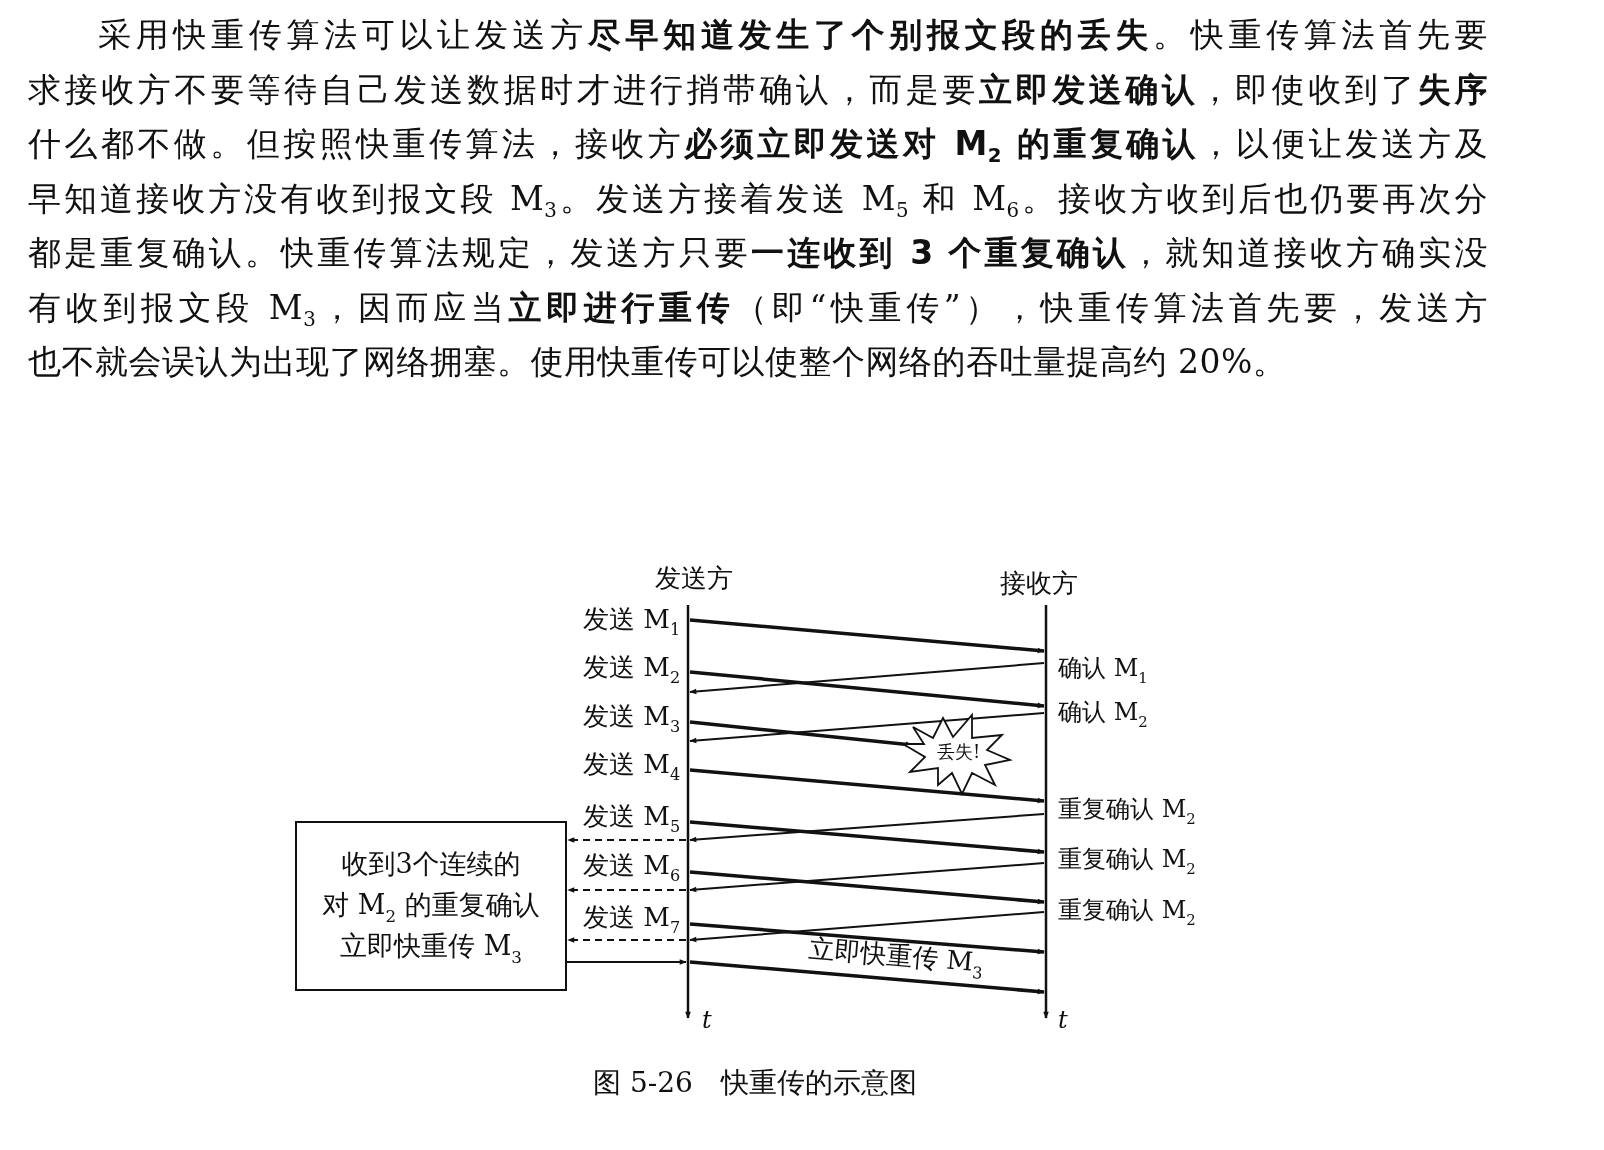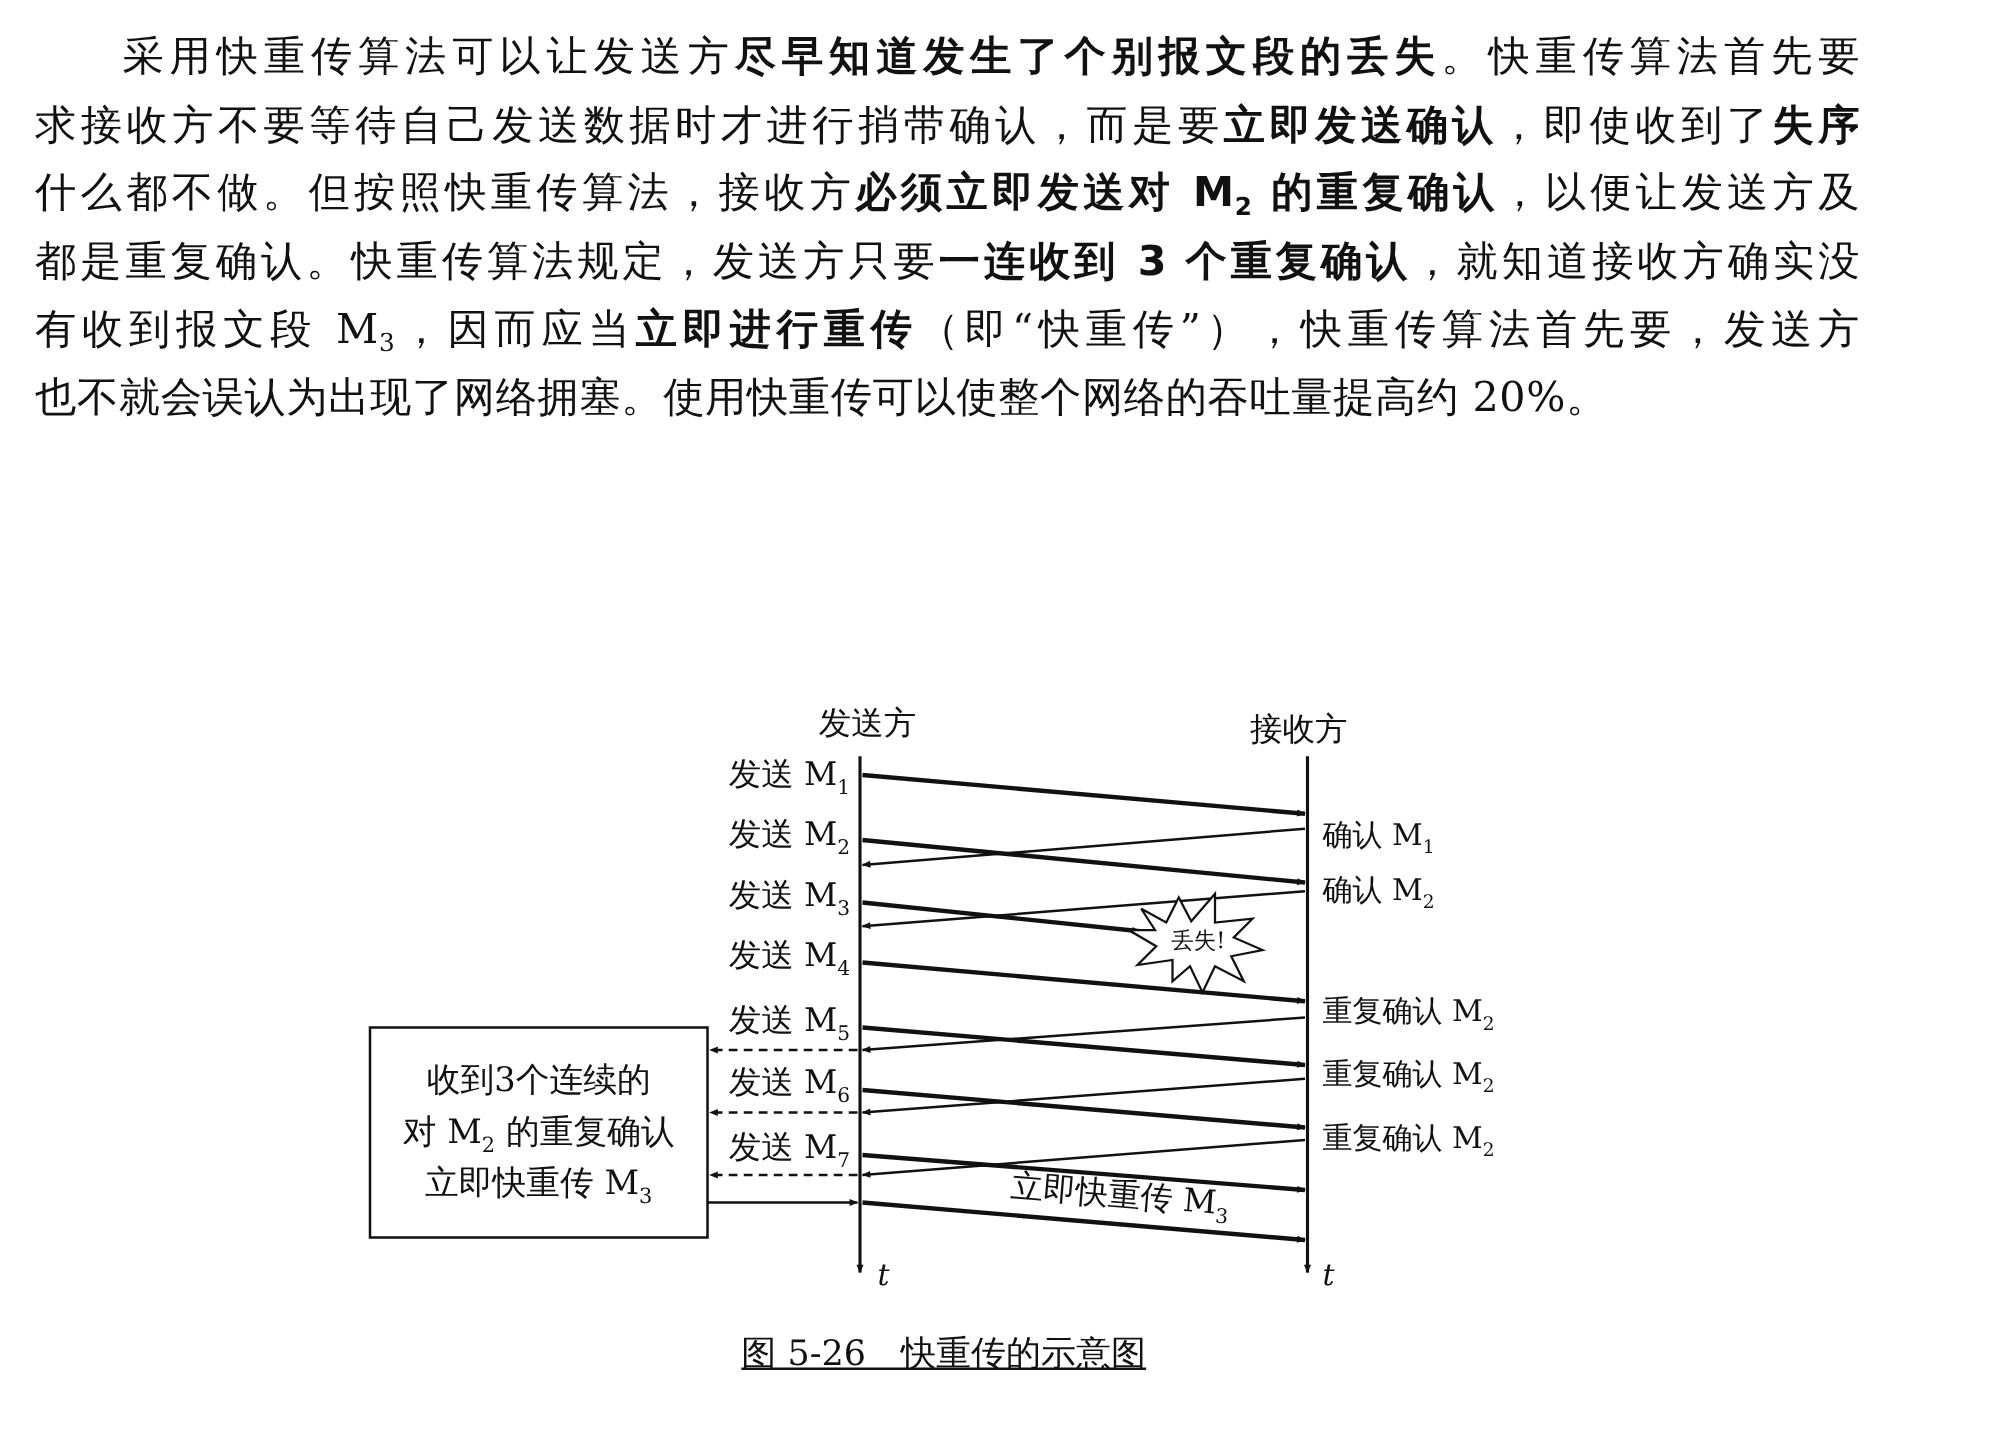--- a/index.html
+++ b/index.html
@@ -1,35 +1,36 @@
 <!DOCTYPE html>
 <html><head>
 <meta charset="utf-8">
 <style>
   html, body { margin: 0; padding: 0; background: #ffffff; }
   body { width: 1604px; height: 1150px; position: relative; overflow: hidden;
          font-family: "DejaVu Serif", "Liberation Serif", serif; color: #111; }
-  .para { position: absolute; left: 28px; top: 18px; width: 1460px; }
+  .para { position: absolute; left: 28px; top: 8px; width: 1460px; }
   .line { height: 54.5px; line-height: 54.5px; font-size: 33px; white-space: nowrap;
           text-align: justify; text-align-last: justify; letter-spacing: 0.5px; }
   .line.first { padding-left: 70px; }
   .line.last { text-align-last: left; }
   .b { font-family: "DejaVu Sans", "Liberation Sans", sans-serif; font-weight: bold; }
   sub { font-size: 0.6em; vertical-align: -0.35em; line-height: 0; }
   svg text { font-family: "DejaVu Serif", "Liberation Serif", serif; fill: #111; }
   .caption { position: absolute; left: 0; width: 1510px; top: 1064px; text-align: center;
-             font-size: 28px; text-decoration: underline; }
+             font-size: 28px; }
 </style>
 </head>
 <body>
 
 <div class="para" id="para">
     <div class="line first"><span>采用快重传算法可以让发送方</span><span class="b">尽早知道发生了个别报文段的丢失</span><span>。快重传算法首先要</span></div>
     <div class="line"><span>求接收方不要等待自己发送数据时才进行捎带确认，而是要</span><span class="b">立即发送确认</span><span>，即使收到了</span><span class="b">失序</span></div>
     <div class="line"><span>什么都不做。但按照快重传算法，接收方</span><span class="b">必须立即发送对 M</span><sub class="b">2</sub><span class="b"> 的重复确认</span><span>，以便让发送方及</span></div>
+    <div class="line"><span>早知道接收方没有收到报文段 M</span><sub>3</sub><span>。发送方接着发送 M</span><sub>5</sub><span> 和 M</span><sub>6</sub><span>。接收方收到后也仍要再次分</span></div>
     <div class="line"><span>都是重复确认。快重传算法规定，发送方只要</span><span class="b">一连收到 3 个重复确认</span><span>，就知道接收方确实没</span></div>
     <div class="line"><span>有收到报文段 M</span><sub>3</sub><span>，因而应当</span><span class="b">立即进行重传</span><span>（即“快重传”），快重传算法首先要，发送方</span></div>
     <div class="line last"><span>也不就会误认为出现了网络拥塞。使用快重传可以使整个网络的吞吐量提高约 20%。</span></div>
   </div>
 
 <svg width="1604" height="1150" style="position:absolute;left:0;top:0" xmlns="http://www.w3.org/2000/svg">
   <defs>
     <marker id="ah" viewBox="0 0 10 10" refX="9" refY="5" markerWidth="9" markerHeight="7" orient="auto-start-reverse" markerUnits="userSpaceOnUse">
       <path d="M0,1 L10,5 L0,9 z" fill="#111"></path>
     </marker>

